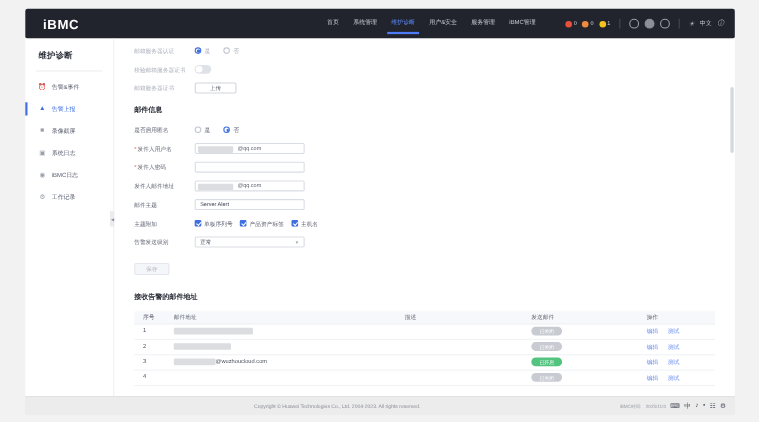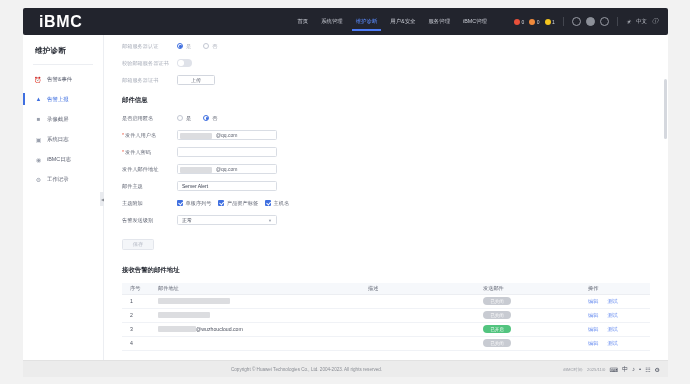--- a/index.html
+++ b/index.html
@@ -10,21 +10,21 @@
     overflow: hidden;
   }
   .page { position: relative; width: 690px; height: 384px; background:#f2f2f2; }
 
   
   .header {
     position:absolute; left:23px; top:8px; width:645px; height:27px;
     background:#22242d; border-radius:2px;
     display:flex; align-items:center; padding:0 10px;
   }
-  .logo { color:#fff; font-size:16px; font-weight:bold; letter-spacing:.6px; margin-right:auto; padding-left:6px;text-align:right;}
+  .logo { color:#fff; font-size:12px; font-weight:bold; letter-spacing:.6px; margin-right:auto; padding-left:6px;text-align:right;}
   .nav { display:flex; align-items:center; gap:11px; margin-right:26px; }
   .nav-item {
     color:#c9ccd4; font-size:5.4px; line-height:9px; padding:4px 1px 5px;
     white-space:nowrap; position:relative; cursor:pointer;
   }
   .nav-item.active { color:#5b8cff; }
   .nav-item.active:after{
     content:""; position:absolute; left:-3px; right:-3px; bottom:0px; height:1.5px; background:#4e7cf6;
   }
   .hdr-right { display:flex; align-items:center; gap:5px; }

